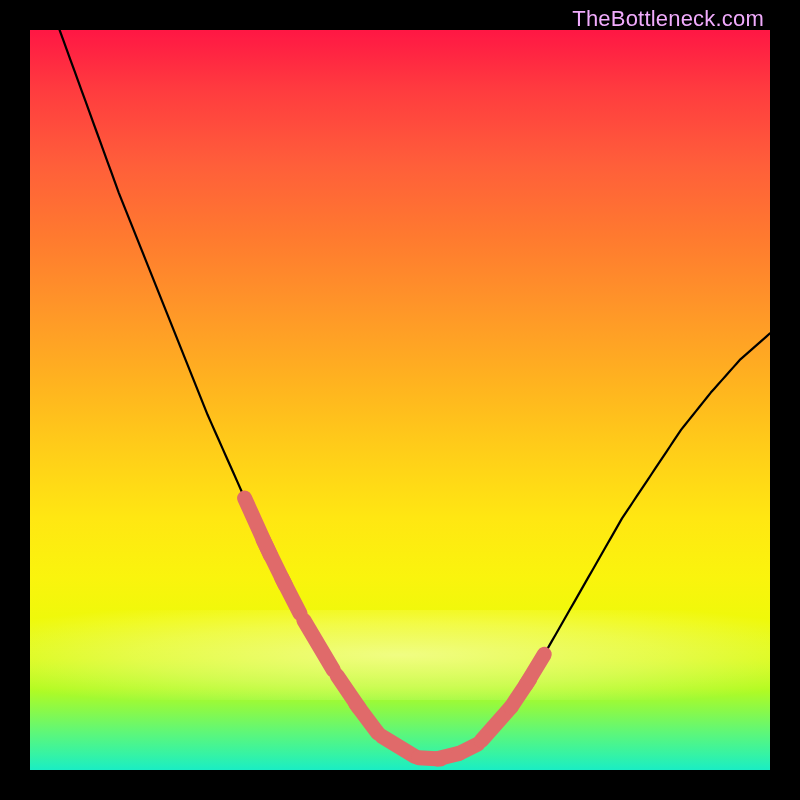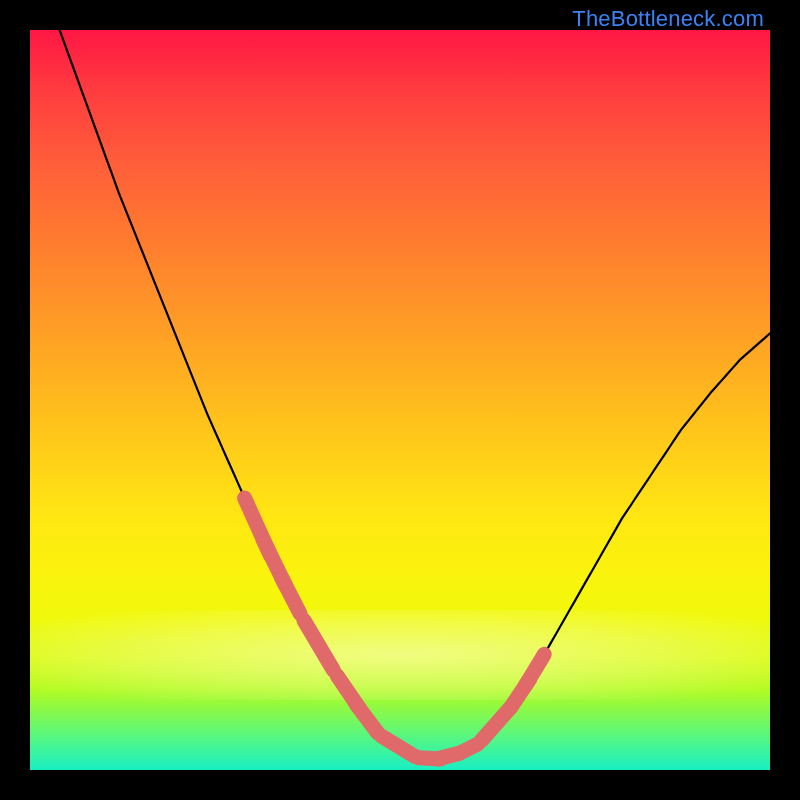--- a/index.html
+++ b/index.html
@@ -45,21 +45,21 @@
     background: radial-gradient(ellipse 600px 70px at 50% 50%,
                 rgba(255,255,210,0.60) 0%,
                 rgba(255,255,210,0.30) 45%,
                 rgba(255,255,210,0.0) 80%);
     pointer-events: none;
   }
   .watermark {
     position: absolute;
     top: 6px;
     right: 36px;
-    color: #3b82f6;
+    color: #f0abfc;
     font-size: 22px;
     letter-spacing: 0.2px;
     user-select: none;
   }
   svg {
     position: absolute;
     left: 0;
     top: 0;
   }
 </style>

